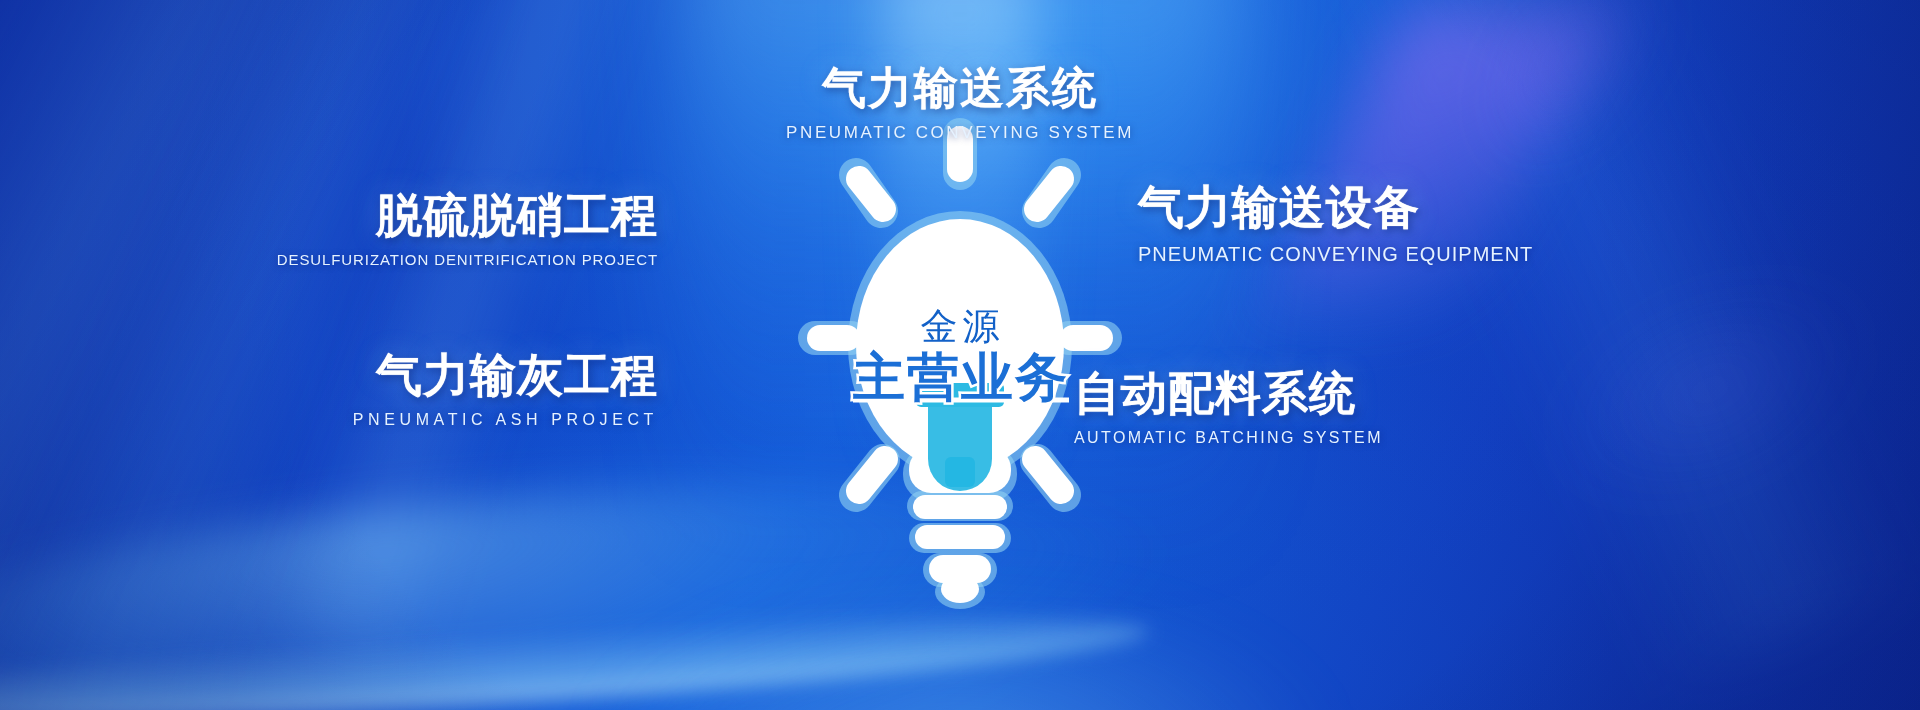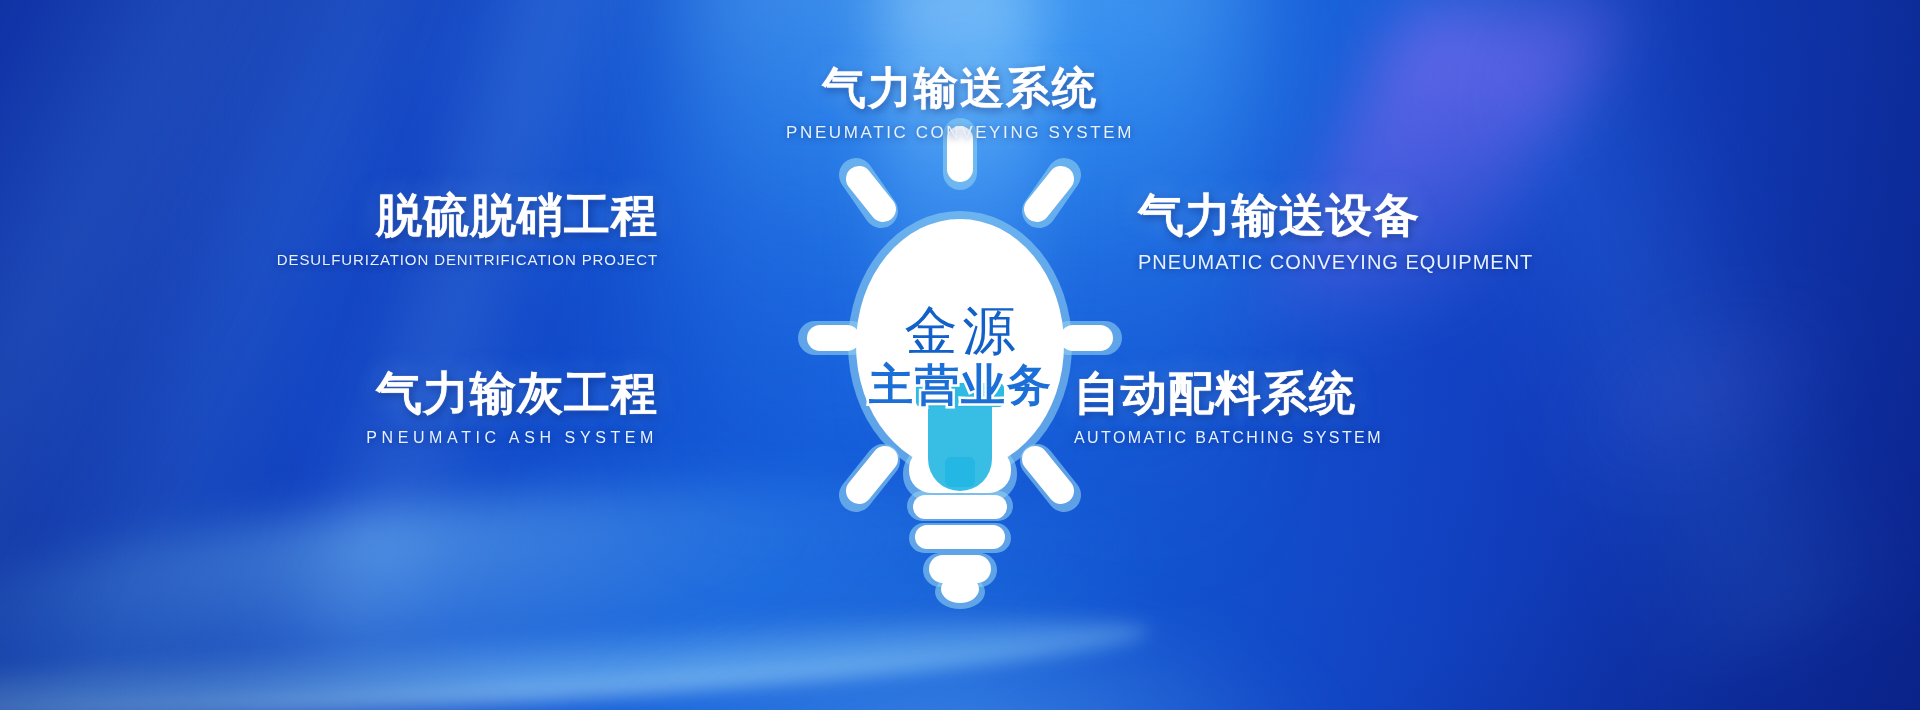--- a/index.html
+++ b/index.html
@@ -205,37 +205,38 @@
 
   .bulb-center-text {
     position: absolute;
     left: 50%; top: 50%;
     transform: translate(-50%, -50%);
     width: 300px;
     text-align: center;
     pointer-events: none;
   }
   .bulb-title-cn {
-    font-size: 53px;
+    font-size: 37px;
     line-height: 1.0;
     font-weight: 400;
     color: #1261c8;
     letter-spacing: 5px;
     text-indent: 5px;
     margin-bottom: 6px;
   }
   .bulb-sub-cn {
-    font-size: 44px;
+    font-size: 52px;
     line-height: 1.0;
     font-weight: 700;
     color: #1b6fd6;
     letter-spacing: 2px;
     text-indent: 2px;
     -webkit-text-stroke: 5px #ffffff;
     paint-order: stroke fill;
+    text-decoration: underline;
   }
 
   
   .feature {
     position: absolute;
     pointer-events: auto;
   }
   .feature .cn {
     font-size: 46px;
     font-weight: 700;
@@ -263,24 +264,24 @@
   .feature.align-center{ text-align: center; }
 
   
   #feat-top    { left: 50%; top: 66px;  transform: translateX(-50%); }
   #feat-top .cn { font-size: 44px; letter-spacing: 2px; }
   #feat-top .en { letter-spacing: 2.6px; font-size: 17px; }
 
   #feat-left-1  { right: 1262px; top: 192px; }
   #feat-left-1 .en { letter-spacing: 0.9px; font-size: 15px; }
 
-  #feat-right-1 { left: 1138px; top: 192px; }
+  #feat-right-1 { left: 1138px; top: 184px; }
   #feat-right-1 .en { letter-spacing: 1.0px; font-size: 20px; }
 
-  #feat-left-2  { right: 1262px; top: 370px; }
+  #feat-left-2  { right: 1262px; top: 352px; }
   #feat-left-2 .en { letter-spacing: 4.6px; font-size: 16px; }
 
   #feat-right-2 { left: 1074px; top: 370px; }
   #feat-right-2 .en { letter-spacing: 2.4px; font-size: 16px; text-align: center; }
 </style>
 </head>
 <body>
 
 <div id="banner">
 
@@ -374,21 +375,21 @@
     <div class="en">DESULFURIZATION DENITRIFICATION PROJECT</div>
   </div>
 
   <div class="feature align-left" id="feat-right-1">
     <div class="cn">气力输送设备</div>
     <div class="en">PNEUMATIC CONVEYING EQUIPMENT</div>
   </div>
 
   <div class="feature align-right" id="feat-left-2">
     <div class="cn">气力输灰工程</div>
-    <div class="en">PNEUMATIC ASH SYSTEM</div>
+    <div class="en">PNEUMATIC ASH PROJECT</div>
   </div>
 
   <div class="feature align-left" id="feat-right-2">
     <div class="cn">自动配料系统</div>
     <div class="en">AUTOMATIC BATCHING SYSTEM</div>
   </div>
 
 </div>
 
 </body></html>

